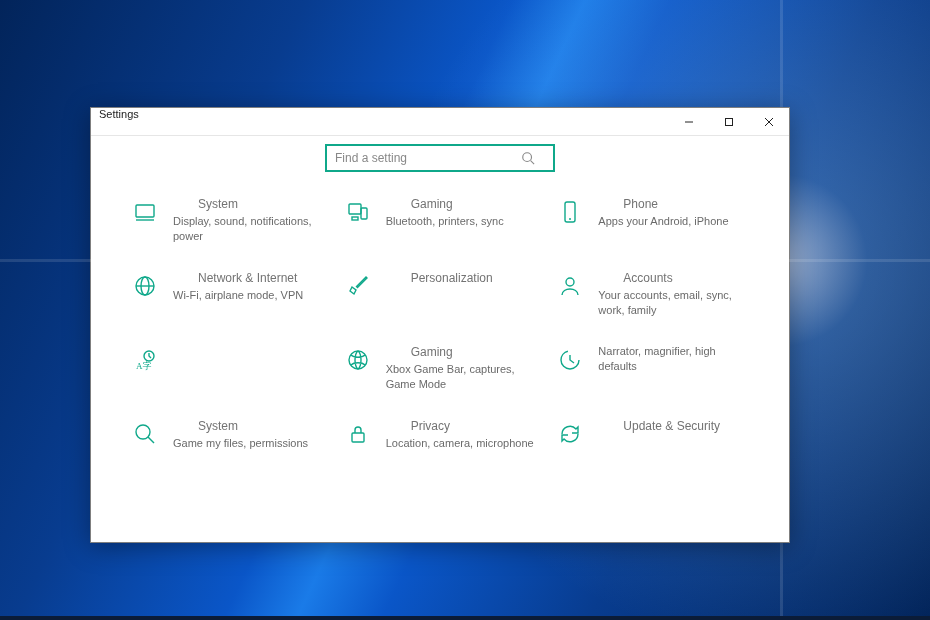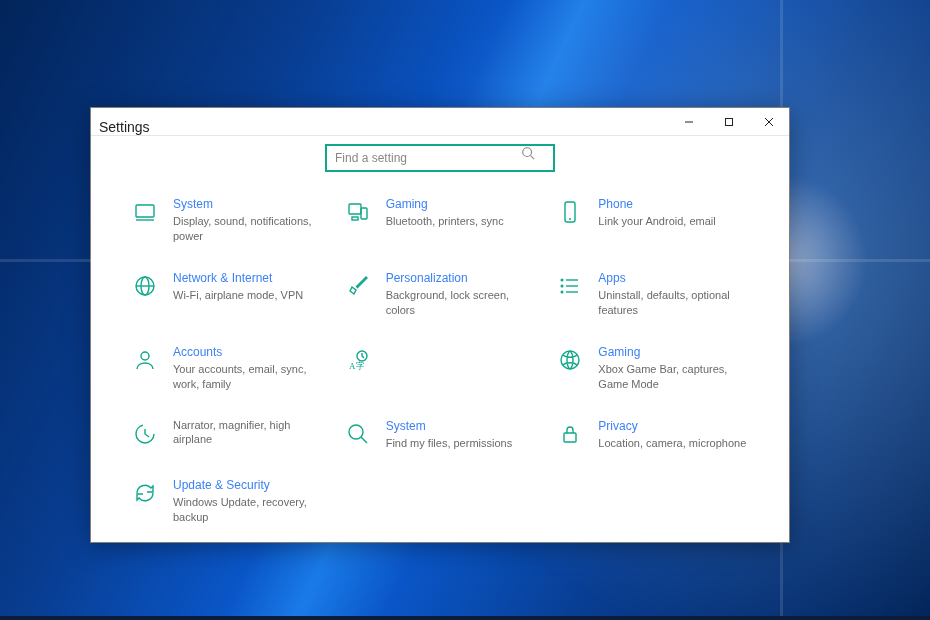--- a/index.html
+++ b/index.html
@@ -27,44 +27,44 @@
     position:absolute;
     left:90px; top:107px;
     width:700px; height:436px;
     background:#ffffff;
     box-shadow: 0 4px 24px rgba(0,0,0,0.35);
     border:1px solid #7f7f7f;
     display:flex; flex-direction:column;
   }
   .titlebar {
     height:28px;
-    display:flex; align-items:flex-end; justify-content:space-between;
+    display:flex; align-items:flex-start; justify-content:space-between;
     padding-left:8px;
-    font-size:14px; color:#222;
+    font-size:11px; color:#222;
     border-bottom:1px solid #e6e6e6;
     user-select:none;
   }
   .window-controls { display:flex; height:100%; }
   .wc-btn {
     width:40px; height:100%;
     display:flex; align-items:center; justify-content:center;
     font-size:12px; color:#222;
   }
   .wc-btn svg { width:10px; height:10px; }
 
   .content {
     flex:1; overflow:hidden;
     padding: 8px 40px 20px 40px;
   }
 
   .search-wrap { display:flex; justify-content:center; margin-bottom:24px; }
   .search {
     width:230px; height:28px;
     border:2px solid #0fa88a;
-    display:flex; 
+    display:flex; align-items:center;
     padding:0 18px 0 8px;
     font-size:12px;
   }
   .search input {
     flex:1; border:none; outline:none; font-size:12px;
     font-family:inherit; color:#333; background:transparent;
   }
   .search input::placeholder { color:#888; }
   .search-icon { width:14px; height:14px; color:#888; }
 
@@ -78,21 +78,21 @@
     display:flex; gap:14px;
     cursor:default;
   }
   .tile-icon {
     flex:0 0 28px; height:28px;
     color:#0fa88a;
     display:flex; align-items:flex-end; justify-content:center;
   }
   .tile-icon svg { width:24px; height:24px; stroke:currentColor; fill:none; stroke-width:1.4; }
   .tile-text { font-size:11px; line-height:1.35; }
-  .tile-title { color:#3b82f6; font-size:12px; margin-bottom:2px; }
+  .tile-title { color:#737373; font-size:12px; margin-bottom:2px;margin-left:25px; }
   .tile-desc  { color:#6a6a6a; max-width:150px; }
 </style>
 </head>
 <body>
 
 <div class="desktop">
 
   <div class="window">
 
     <div class="titlebar">
@@ -162,21 +162,21 @@
 
         <div class="tile">
           <div class="tile-icon">
             <svg viewBox="0 0 24 24">
                 <rect x="7" y="2" width="10" height="20" rx="2"></rect>
                 <line x1="11" y1="19" x2="13" y2="19"></line>
               </svg>
           </div>
           <div class="tile-text">
             <div class="tile-title">Phone</div>
-            <div class="tile-desc">Link your Android, email</div>
+            <div class="tile-desc">Apps your Android, iPhone</div>
           </div>
         </div>
 
         <div class="tile">
           <div class="tile-icon">
             <svg viewBox="0 0 24 24">
                 <circle cx="12" cy="12" r="9"></circle>
                 <ellipse cx="12" cy="12" rx="4" ry="9"></ellipse>
                 <line x1="3" y1="12" x2="21" y2="12"></line>
               </svg>
@@ -189,40 +189,23 @@
 
         <div class="tile">
           <div class="tile-icon">
             <svg viewBox="0 0 24 24">
                 <path d="M4 17l4 3 2-4-4-3z"></path>
                 <path d="M10 13L20 3l1 1-10 10"></path>
               </svg>
           </div>
           <div class="tile-text">
             <div class="tile-title">Personalization</div>
-            <div class="tile-desc">Background, lock screen, colors</div>
-          </div>
-        </div>
-
-        <div class="tile">
-          <div class="tile-icon">
-            <svg viewBox="0 0 24 24">
-                <line x1="4" y1="6" x2="4" y2="6" stroke-width="3" stroke-linecap="round"></line>
-                <line x1="8" y1="6" x2="20" y2="6"></line>
-                <line x1="4" y1="12" x2="4" y2="12" stroke-width="3" stroke-linecap="round"></line>
-                <line x1="8" y1="12" x2="20" y2="12"></line>
-                <line x1="4" y1="18" x2="4" y2="18" stroke-width="3" stroke-linecap="round"></line>
-                <line x1="8" y1="18" x2="20" y2="18"></line>
-              </svg>
-          </div>
-          <div class="tile-text">
-            <div class="tile-title">Apps</div>
-            <div class="tile-desc">Uninstall, defaults, optional features</div>
-          </div>
-        </div>
+          </div>
+        </div>
+
 
         <div class="tile">
           <div class="tile-icon">
             <svg viewBox="0 0 24 24">
                 <circle cx="12" cy="8" r="4"></circle>
                 <path d="M4 21c0-4 4-6 8-6s8 2 8 6"></path>
               </svg>
           </div>
           <div class="tile-text">
             <div class="tile-title">Accounts</div>
@@ -254,34 +237,34 @@
         </div>
 
         <div class="tile">
           <div class="tile-icon">
             <svg viewBox="0 0 24 24">
                 <circle cx="12" cy="12" r="9" stroke-dasharray="40 20"></circle>
                 <path d="M12 7v5l4 3"></path>
               </svg>
           </div>
           <div class="tile-text">
-            <div class="tile-desc">Narrator, magnifier, high airplane</div>
+            <div class="tile-desc">Narrator, magnifier, high defaults</div>
           </div>
         </div>
 
         <div class="tile">
           <div class="tile-icon">
             <svg viewBox="0 0 24 24">
                 <circle cx="10" cy="10" r="7"></circle>
                 <line x1="15" y1="15" x2="21" y2="21"></line>
               </svg>
           </div>
           <div class="tile-text">
             <div class="tile-title">System</div>
-            <div class="tile-desc">Find my files, permissions</div>
+            <div class="tile-desc">Game my files, permissions</div>
           </div>
         </div>
 
         <div class="tile">
           <div class="tile-icon">
             <svg viewBox="0 0 24 24">
                 <rect x="6" y="11" width="12" height="9" rx="1"></rect>
                 <path d="M9 11V8a3 3 0 0 1 6 0v3"></path>
               </svg>
           </div>
@@ -293,21 +276,20 @@
 
         <div class="tile">
           <div class="tile-icon">
             <svg viewBox="0 0 24 24">
                 <path d="M4 12a8 8 0 0 1 14-5l2-2v6h-6"></path>
                 <path d="M20 12a8 8 0 0 1-14 5l-2 2v-6h6"></path>
               </svg>
           </div>
           <div class="tile-text">
             <div class="tile-title">Update &amp; Security</div>
-            <div class="tile-desc">Windows Update, recovery, backup</div>
           </div>
         </div>
 
       </div>
     </div>
   </div>
 
   <div class="taskbar"></div>
 </div>
 

